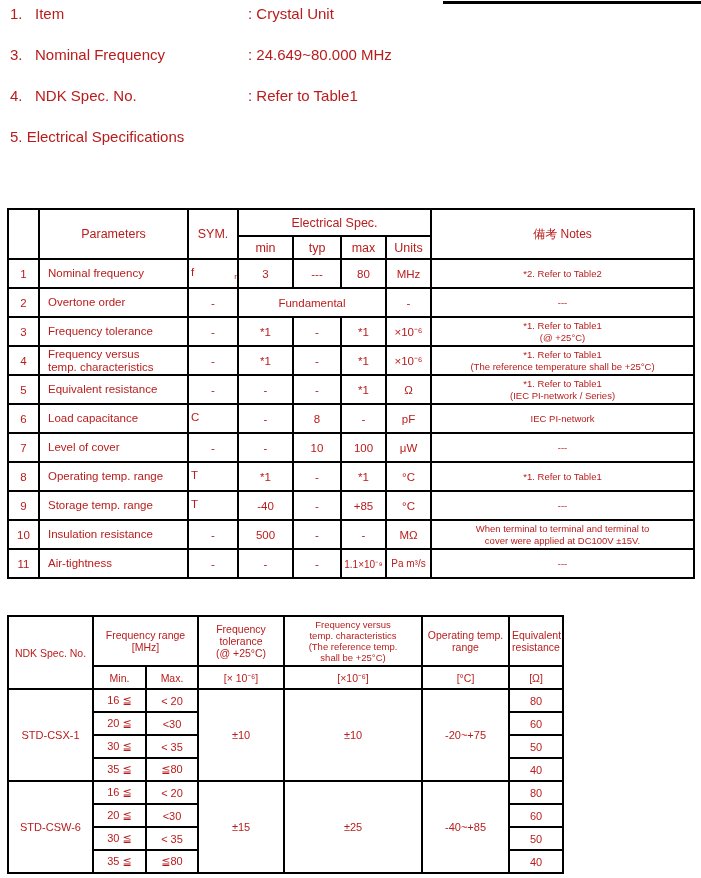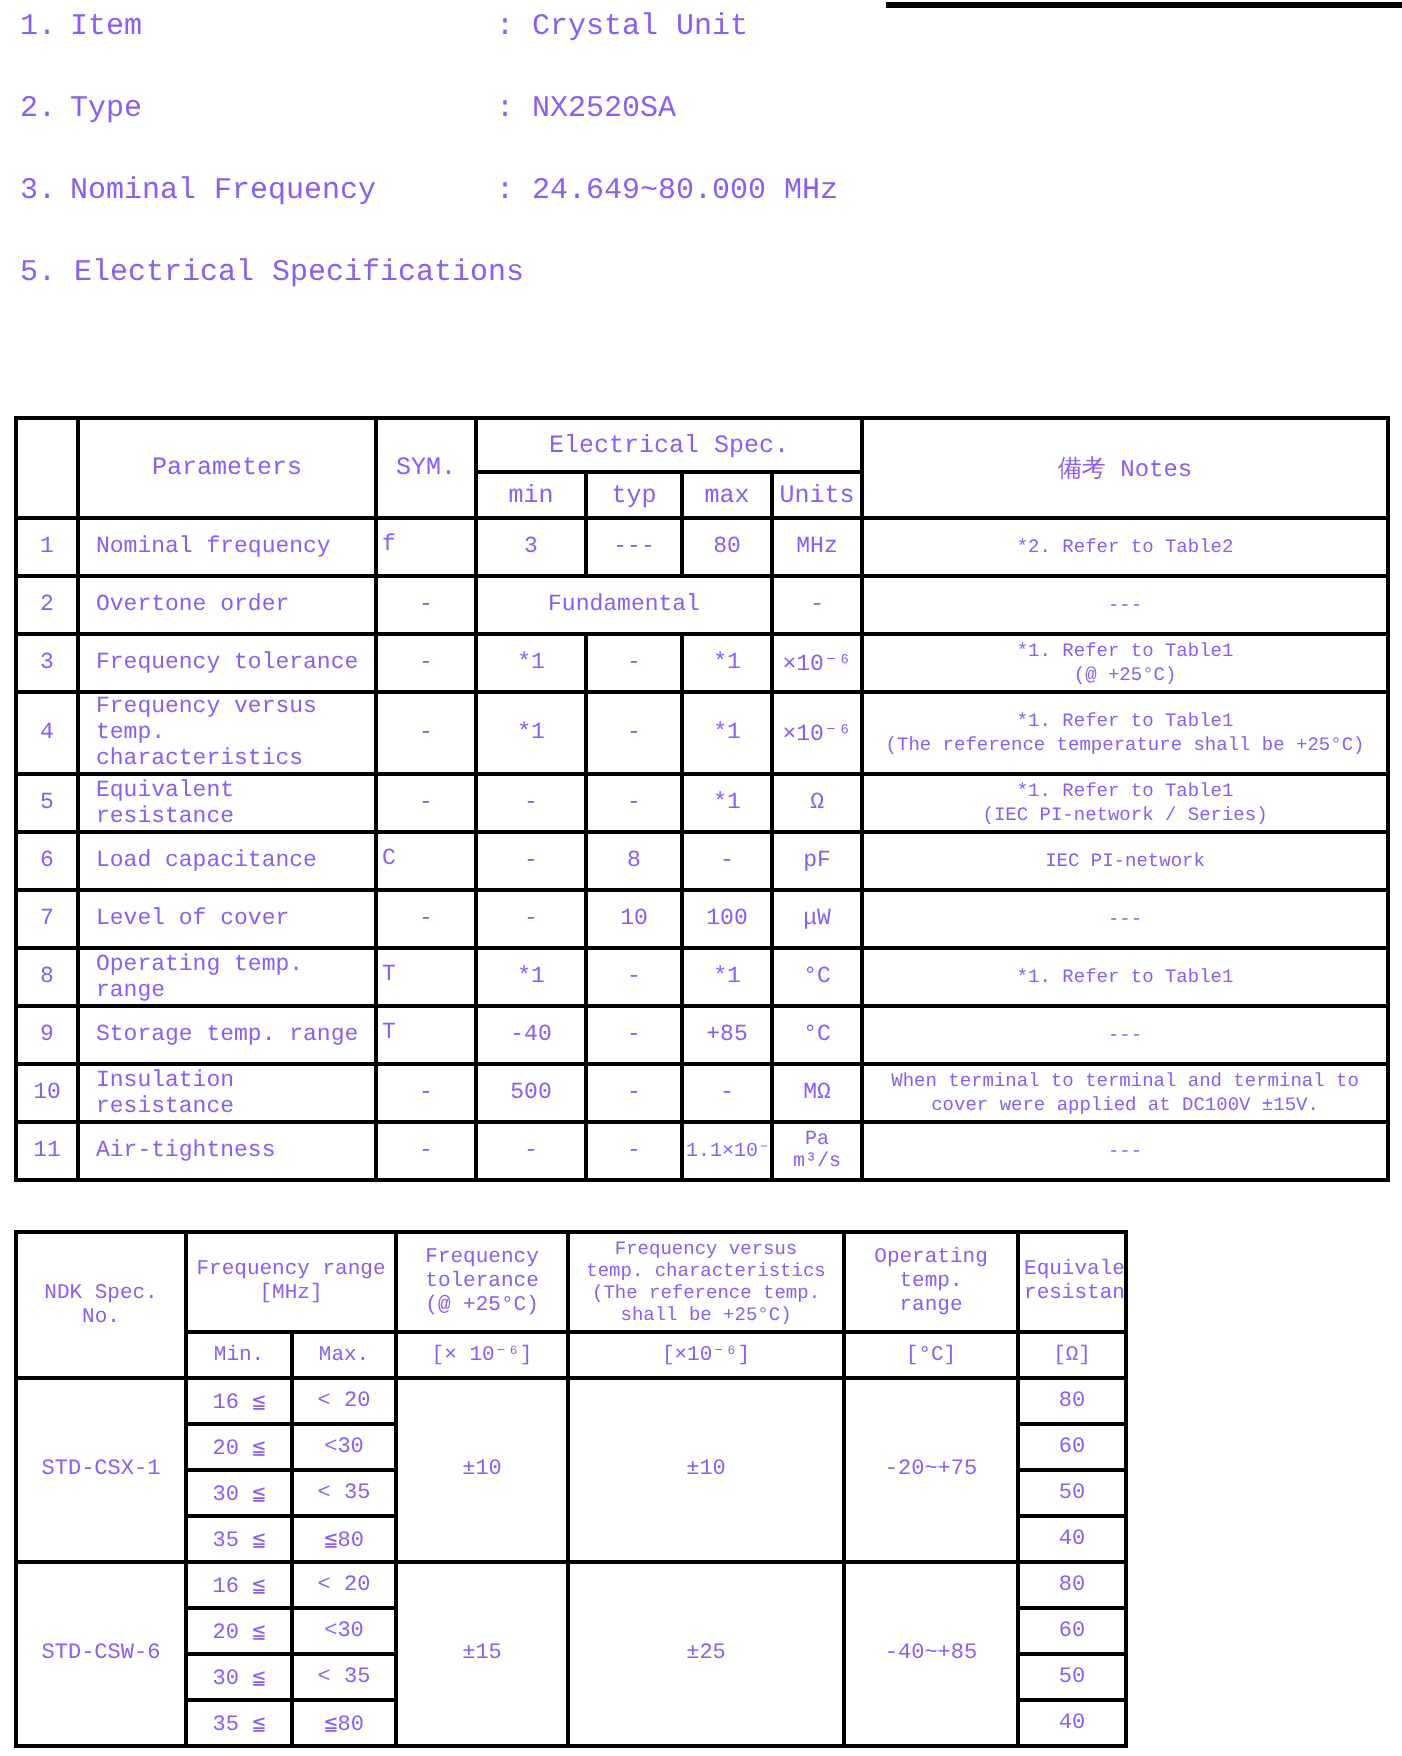--- a/index.html
+++ b/index.html
@@ -1,18 +1,18 @@
 <!DOCTYPE html>
 <html><head>
 <meta charset="utf-8">
 <style>
   html,body { margin:0; padding:0; background:#fff; }
   .page {
     position:relative; width:701px; height:878px; background:#ffffff;
-    font-family:Liberation Mono, monospace; color:#8b5cf6;
+    font-family:Liberation Sans, sans-serif; color:#b91c1c;
     overflow:hidden;
   }
   .topline { position:absolute; left:443px; top:1px; width:258px; height:3px; background:#000; }
 
   
   .intro { position:absolute; left:10px; top:4px; }
   .intro-row { height:41px; font-size:15px; line-height:19px; white-space:nowrap; }
   .intro-num { display:inline-block; width:25px; }
   .intro-label { display:inline-block; width:213px; }
   .section-title { font-size:15px; }
@@ -45,24 +45,24 @@
 <body>
 
 <div class="page">
   <div class="topline"></div>
 
   <div class="intro">
     <div class="intro-row">
       <span class="intro-num">1.</span><span class="intro-label">Item</span><span class="intro-value">: Crystal Unit</span>
     </div>
     <div class="intro-row">
-      <span class="intro-num">2.</span><span class="intro-label">Type</span><span class="intro-value">: NX2520SA</span>
+      <span class="intro-num">3.</span><span class="intro-label">Nominal Frequency</span><span class="intro-value">: 24.649~80.000 MHz</span>
     </div>
     <div class="intro-row">
-      <span class="intro-num">3.</span><span class="intro-label">Nominal Frequency</span><span class="intro-value">: 24.649~80.000 MHz</span>
+      <span class="intro-num">4.</span><span class="intro-label">NDK Spec. No.</span><span class="intro-value">: Refer to Table1</span>
     </div>
     <div class="intro-row section-title">5. Electrical Specifications</div>
   </div>
 
   <table class="elec">
     <colgroup>
       <col style="width:31px">
         <col style="width:149px">
         <col style="width:50px">
         <col style="width:55px">

